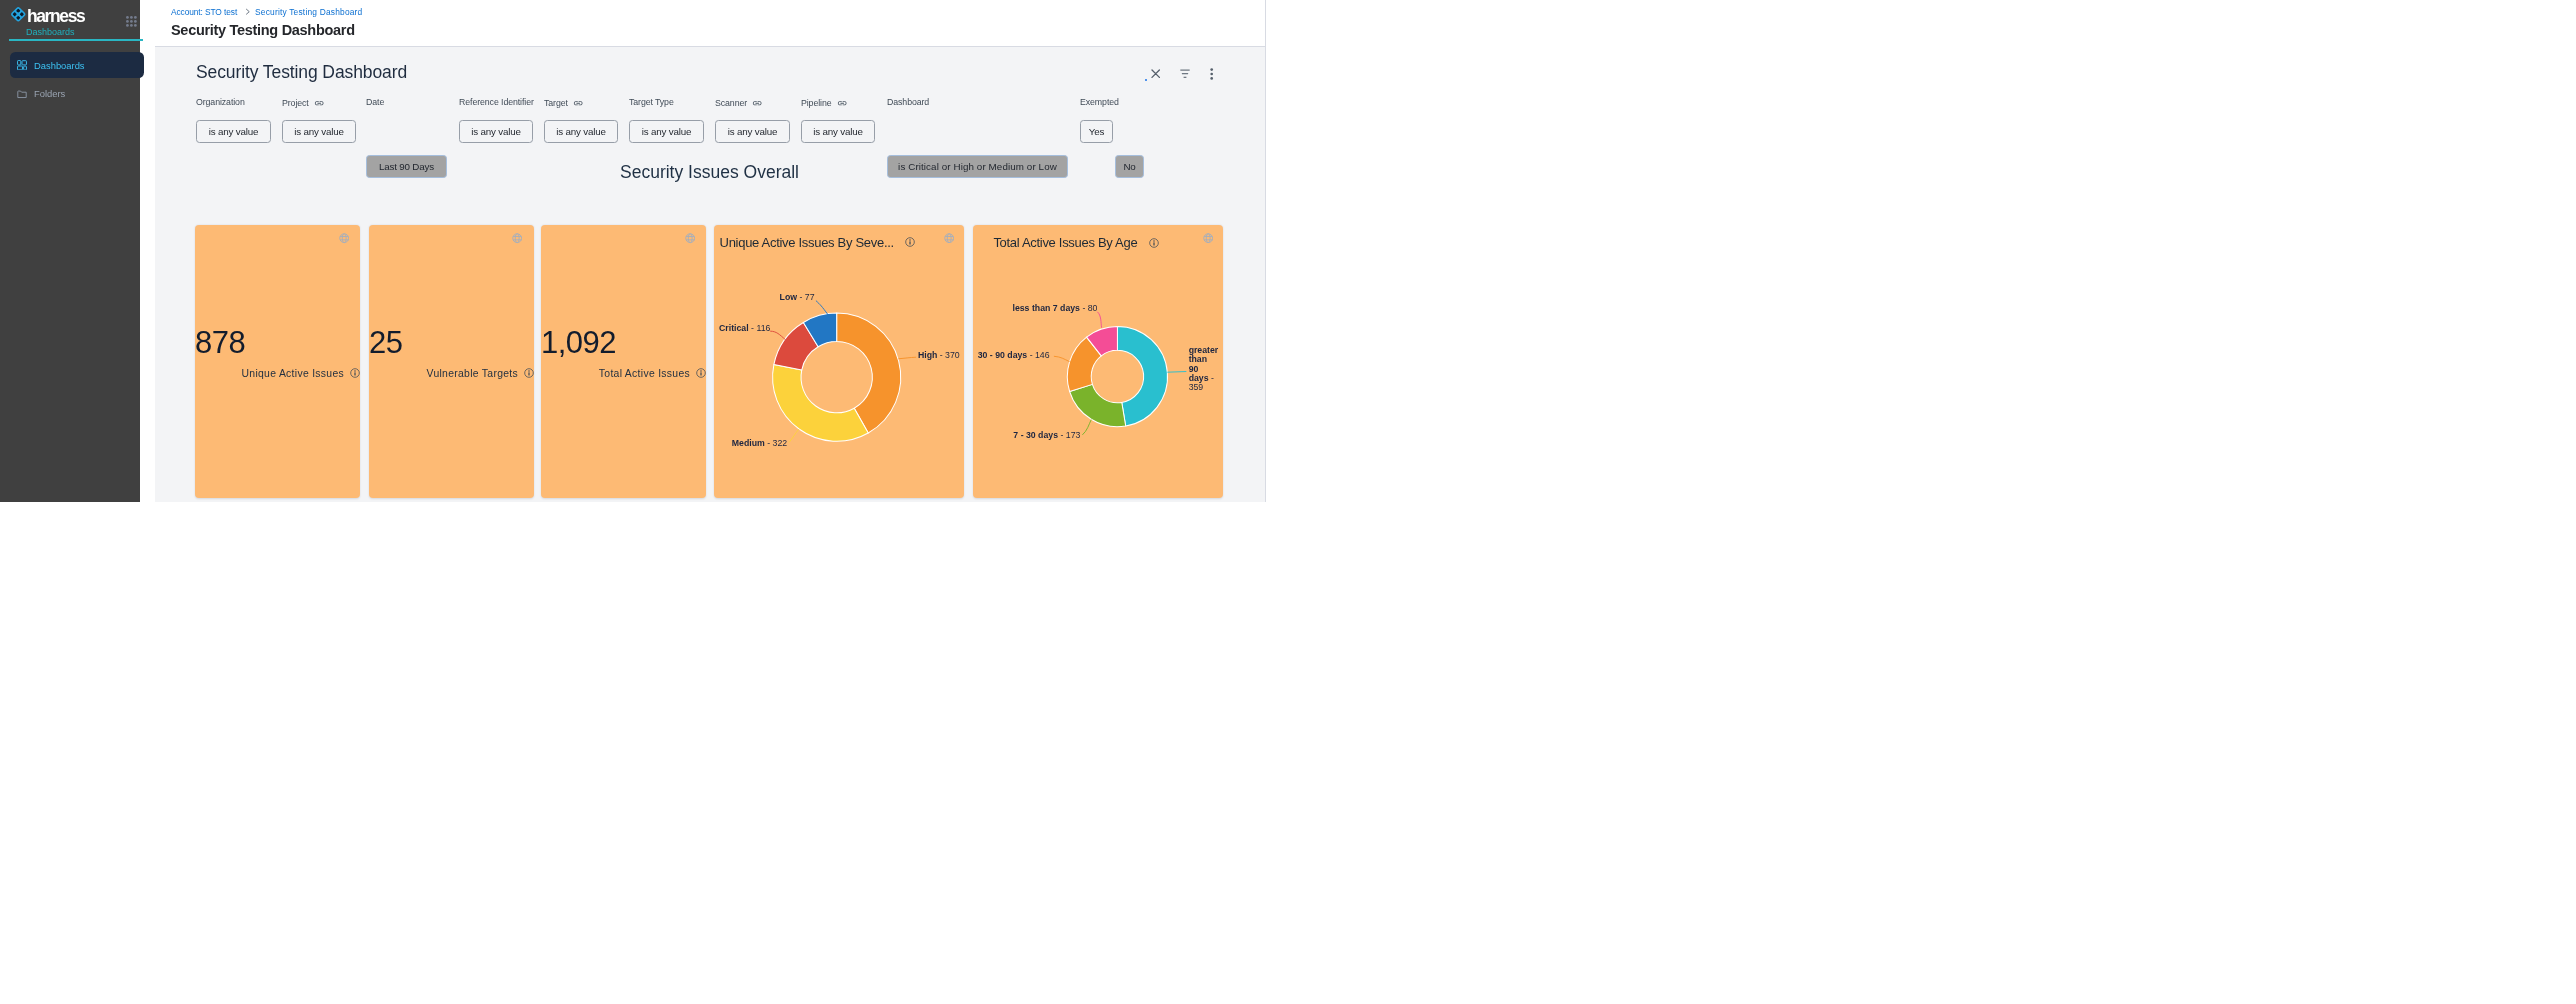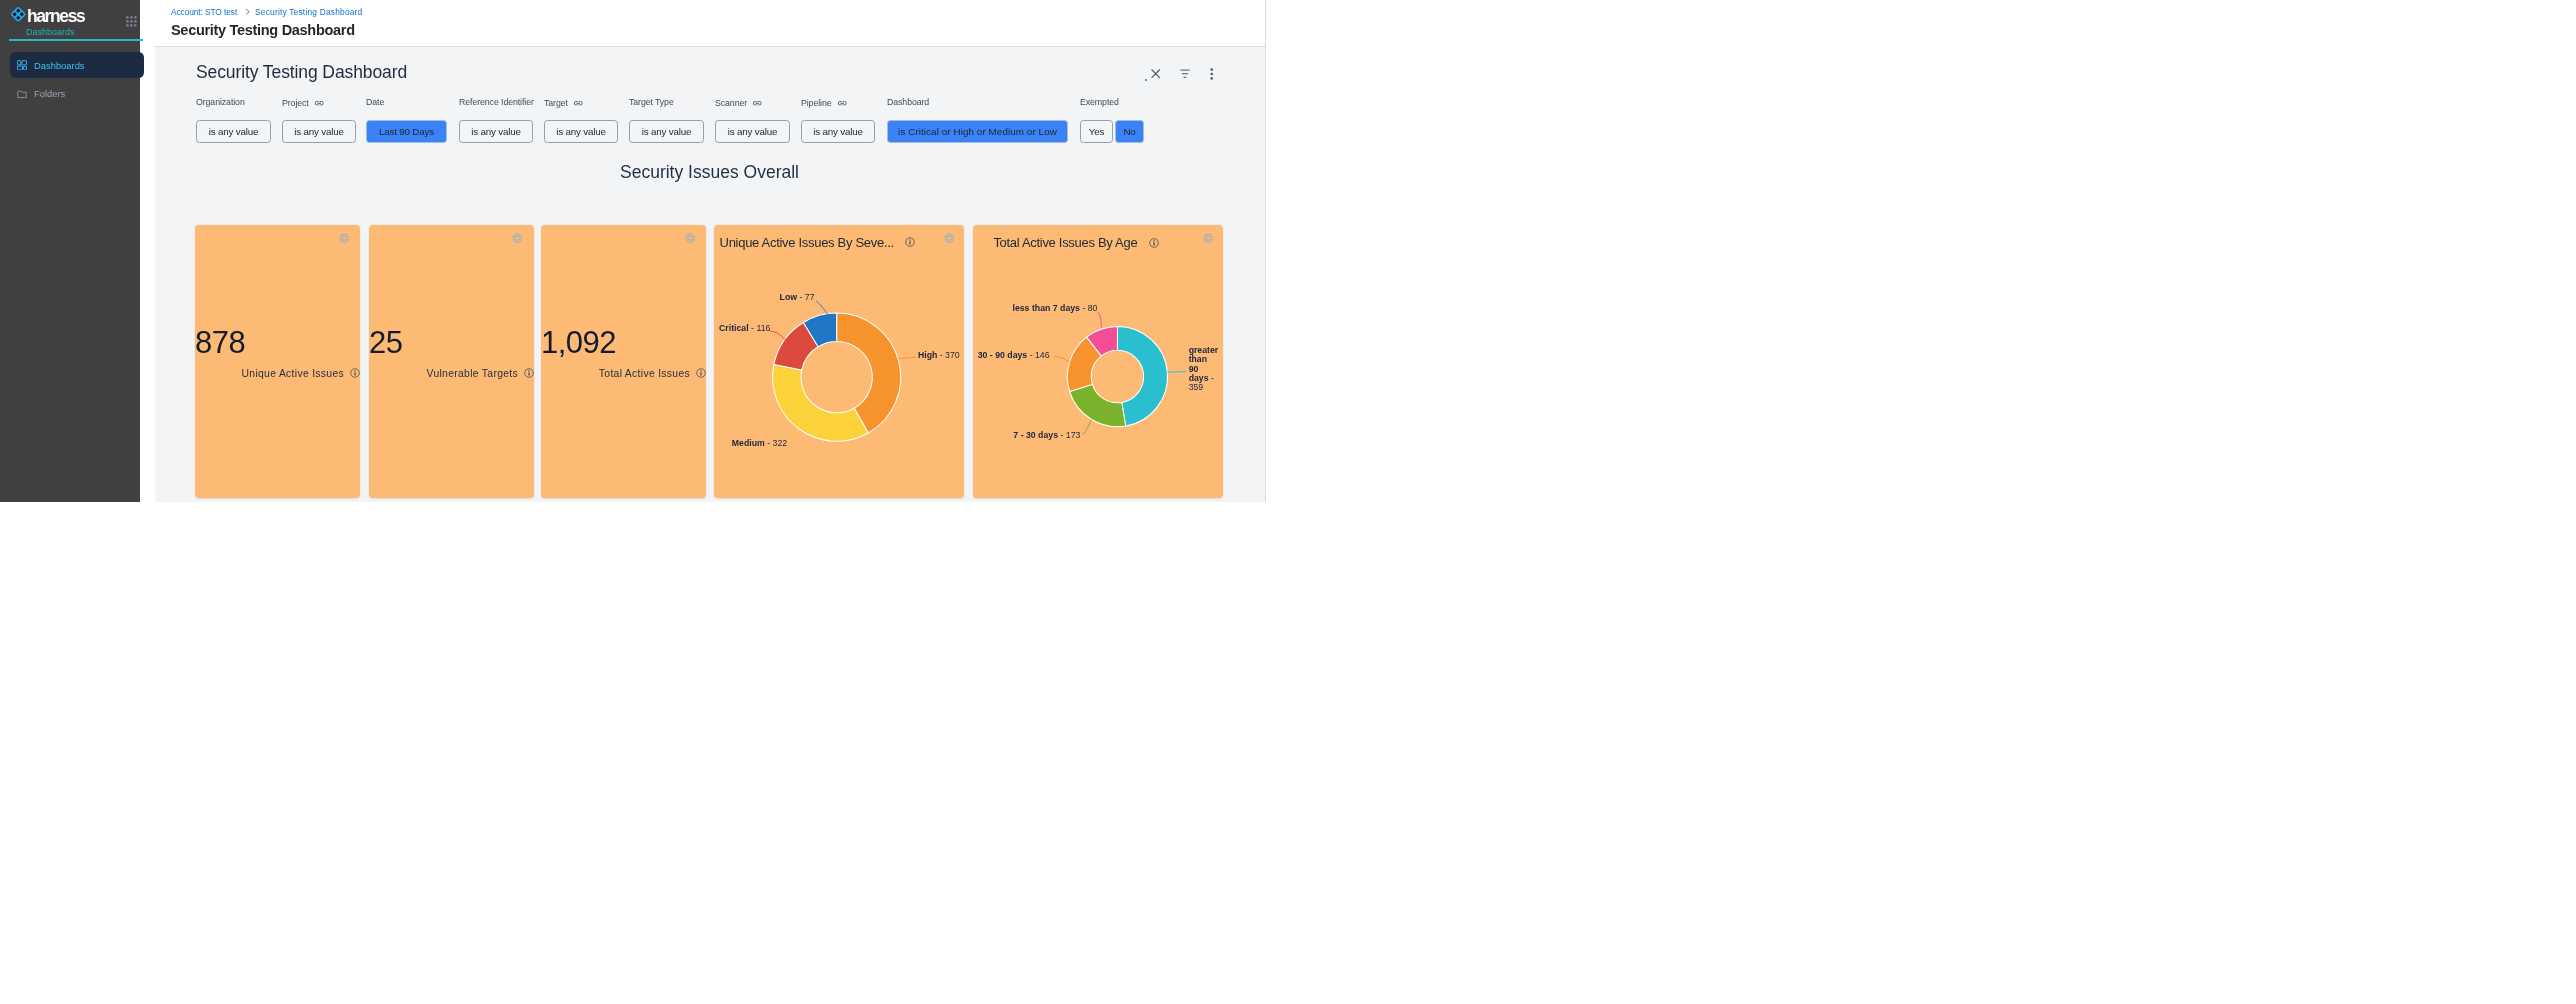--- a/index.html
+++ b/index.html
@@ -12,21 +12,21 @@
   box-shadow:0 0.7px 2px rgba(40,50,70,.14); }
 .statnum { position:absolute; left:0; right:0; top:102px; text-align:left;
   font-size:31px; letter-spacing:-0.5px; color:#121C2D; }
 .statlab { position:absolute; left:0; right:0; top:142px; text-align:right;
   font-size:10.4px; letter-spacing:0.3px; color:#243140; }
 .flabel { position:absolute; top:98px; font-size:8.8px; letter-spacing:-0.1px; color:#404B57;
   display:flex; align-items:center; }
 .fbox { position:absolute; top:120px; height:23px; border:0.7px solid #979EA8; border-radius:3.4px;
   display:flex; align-items:center; justify-content:center; font-size:9.8px; letter-spacing:-0.2px;
   color:#1F242C; background:transparent; }
-.fbox.blue { background:#3b82f6; border-color:#A5BEDD; }
+.fbox.blue { background:#a3a3a3; border-color:#A5BEDD;margin-top:35px; }
 .ctitle { position:absolute; font-size:13px; letter-spacing:-0.3px; color:#1D2935; }
 </style></head>
 <body>
 <div id="sidebar">
   <svg style="position:absolute;left:9.6px;top:6.3px" width="16.5" height="16.5" viewBox="-12.25 -12.25 24.5 24.5">
     <g transform="rotate(45)">
       <rect x="-8.5" y="-8.5" width="17" height="17" rx="3.7" fill="#23A3DF"></rect>
       <rect x="-6.05" y="-6.05" width="4.6" height="4.6" rx="1.1" fill="#0C1A29"></rect>
       <rect x="1.45" y="-6.05" width="4.6" height="4.6" rx="1.1" fill="#0C1A29"></rect>
       <rect x="-6.05" y="1.45" width="4.6" height="4.6" rx="1.1" fill="#0C1A29"></rect>

